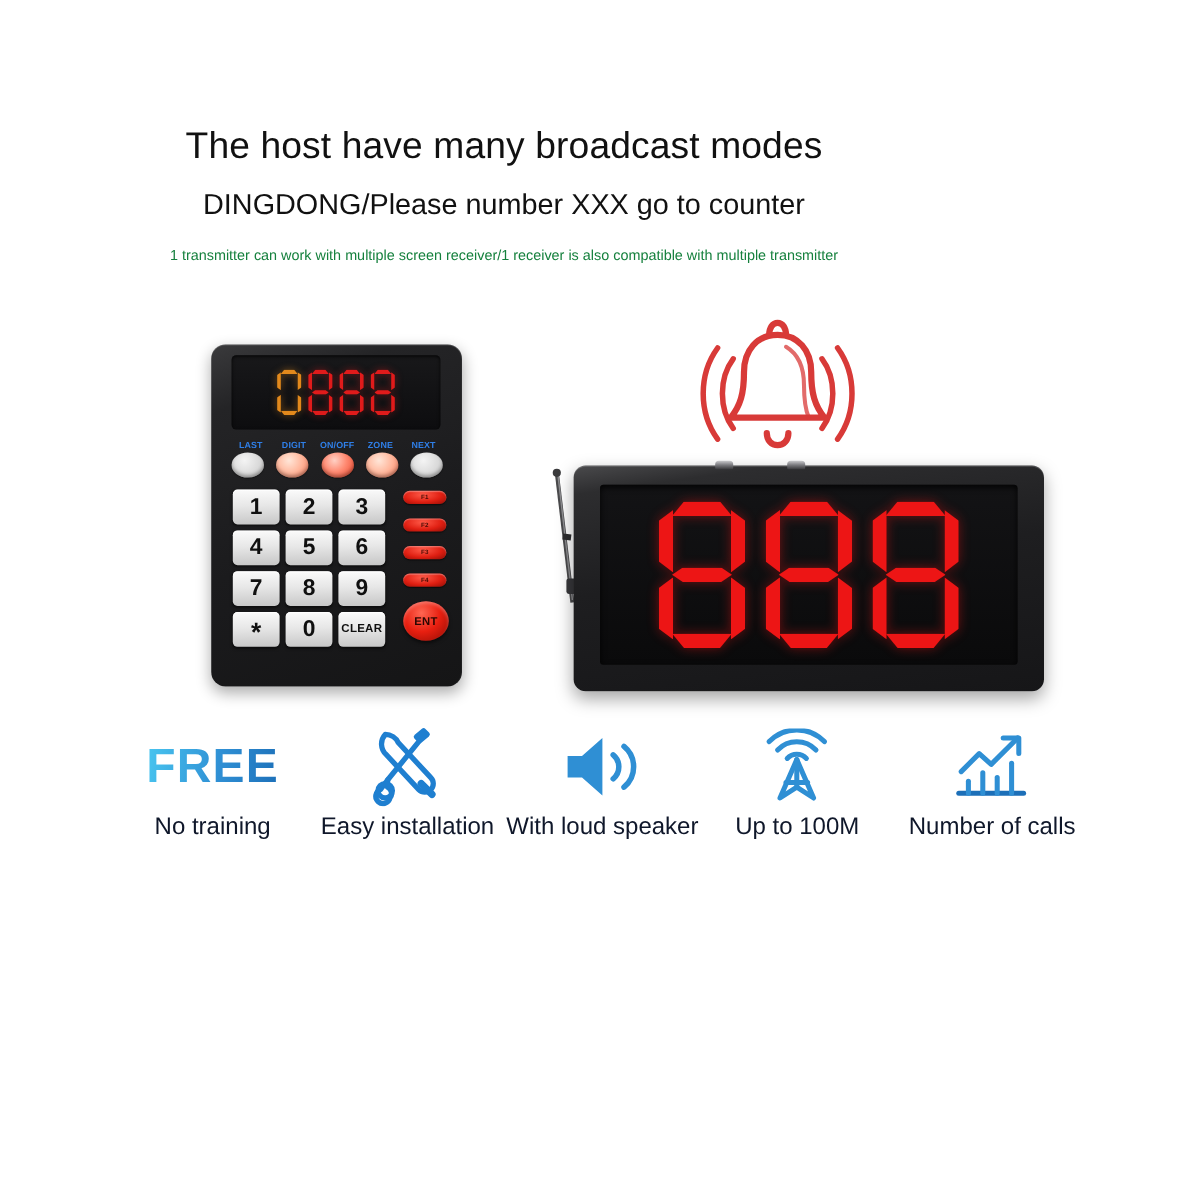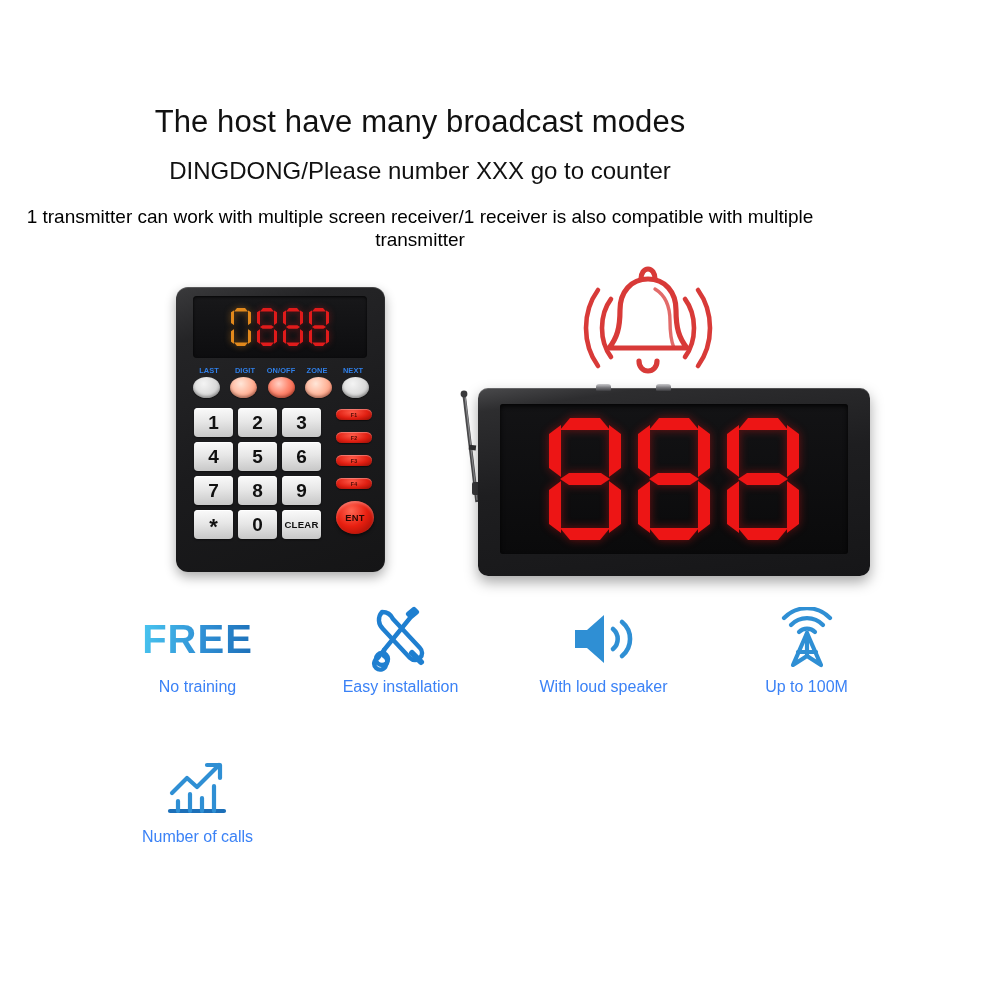--- a/index.html
+++ b/index.html
@@ -34,23 +34,23 @@
   }
   .subline {
     margin-top: 17px;
     font-size: 24px;
     font-weight: 400;
     color: #111;
     line-height: 1.15;
   }
   .tagline {
     margin-top: 22px;
-    font-size: 19px;
+    font-size: 12px;
     font-weight: 400;
-    color: #000000;
+    color: #15803d;
     line-height: 1.2;
   }
 
   
   .stage {
     position: absolute;
     top: 262px;
     left: 0;
     width: 824px;
     height: 330px;
@@ -274,37 +274,37 @@
     height: 115px;
   }
 
   
   .features {
     position: absolute;
     top: 600px;
     left: 96px;
     width: 812px;
     display: grid;
-    grid-template-columns: repeat(4, 1fr);
+    grid-template-columns: repeat(5, 1fr);
     grid-template-rows: 150px 150px;
   }
   .feat {
     display: flex;
     flex-direction: column;
     align-items: center;
   }
   .feat-icon {
     height: 78px;
     display: flex;
     align-items: center;
     justify-content: center;
   }
   .feat-label {
-    font-size: 16px;
-    color: #3b82f6;
+    font-size: 20px;
+    color: #0f172a;
     font-weight: 400;
     text-align: left;
     line-height: 1.1;
     white-space: nowrap;
   }
   .free-word {
     font-size: 40px;
     font-weight: 700;
     letter-spacing: 1px;
     background: linear-gradient(100deg, #49c6f0 0%, #2f8fd4 55%, #1c6fb8 100%);

